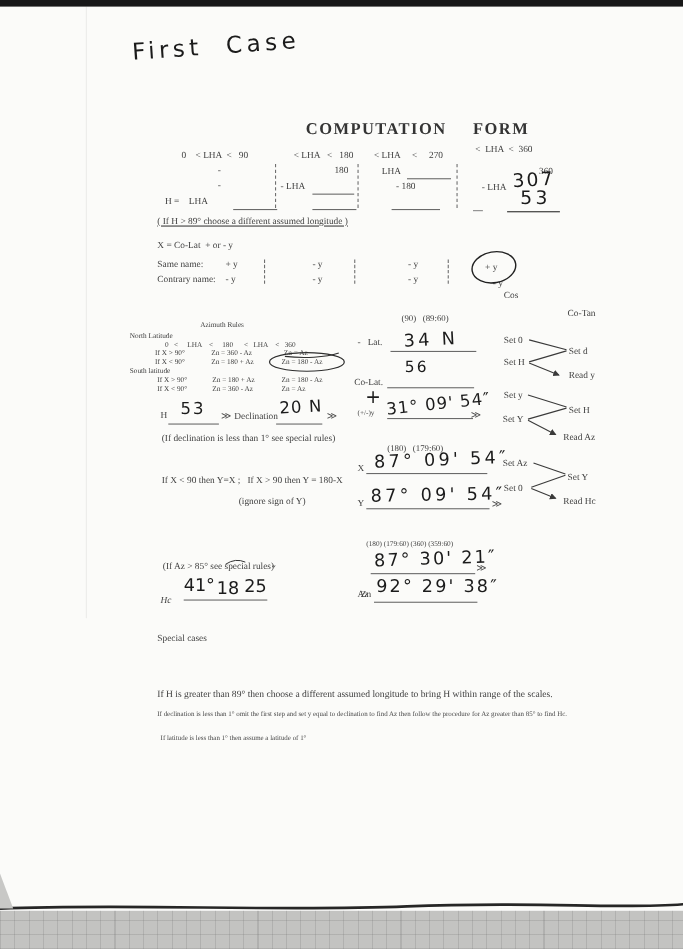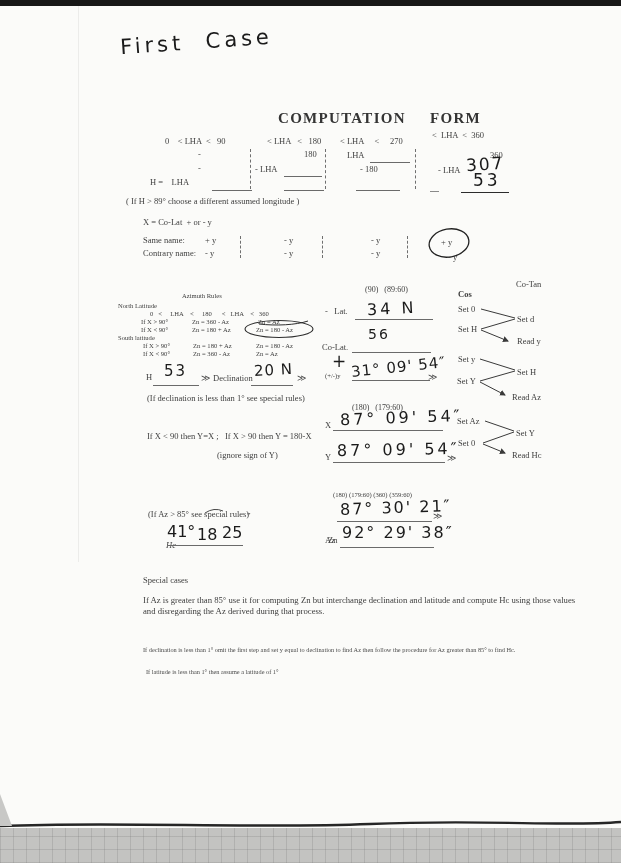--- a/index.html
+++ b/index.html
@@ -59,21 +59,21 @@
   <div class="abs hw" style="left:466px;top:154px;font-size:17px;letter-spacing:2px;transform:rotate(-4deg);">307</div>
 
   <div class="abs t" style="left:150px;top:177px;">H =    LHA</div>
   <div class="abs ul" style="left:212px;top:190px;width:40px;"></div>
   <div class="abs ul" style="left:284px;top:190px;width:40px;"></div>
   <div class="abs ul" style="left:356px;top:190px;width:44px;"></div>
   <div class="abs hw" style="left:473px;top:170px;font-size:17px;letter-spacing:3px;">53</div>
   <div class="abs ulh" style="left:461px;top:192px;width:48px;"></div>
   <div class="abs" style="left:430px;top:191px;width:9px;height:1px;background:#8a8a8a;"></div>
 
-  <div class="abs t" style="left:126px;top:196px;">( If H &gt; 89° choose a different assumed longitude )</div>
+  <div class="abs t" style="left:143px;top:196px;text-decoration:underline;">( If H &gt; 89° choose a different assumed longitude )</div>
   <div class="abs t" style="left:143px;top:217px;">X = Co-Lat  + or - y</div>
 
   <div class="abs t" style="left:143px;top:235px;">Same name:</div>
   <div class="abs t" style="left:205px;top:235px;">+ y</div>
   <div class="abs t" style="left:284px;top:235px;">- y</div>
   <div class="abs t" style="left:371px;top:235px;">- y</div>
   <div class="abs t" style="left:441px;top:237px;">+ y</div>
   <div class="abs t" style="left:143px;top:248px;">Contrary name:</div>
   <div class="abs t" style="left:205px;top:248px;">- y</div>
   <div class="abs t" style="left:284px;top:248px;">- y</div>
@@ -134,49 +134,49 @@
   <div class="abs ul" style="left:333px;top:462px;width:112px;"></div>
   <div class="abs chev" style="left:447px;top:453px;">≫</div>
 
   <div class="abs t7" style="left:333px;top:491px;">(180) (179:60) (360) (359:60)</div>
   <div class="abs t" style="left:325px;top:535px;">Az</div>
   <div class="abs hw" style="left:340px;top:498px;font-size:16px;letter-spacing:2px;transform:rotate(-2deg);">87° 30' 21″</div>
   <div class="abs ul" style="left:337px;top:521px;width:95px;"></div>
   <div class="abs chev" style="left:433px;top:511px;">≫</div>
   <div class="abs t" style="left:148px;top:509px;">(If Az &gt; 85° see special rules)</div>
   <div class="abs hw" style="left:247px;top:513px;font-size:8px;">′′</div>
-  <div class="abs t" style="left:166px;top:540px;font-style:italic;">Hc</div>
+  <div class="abs t" style="left:146px;top:540px;font-style:italic;">Hc</div>
   <div class="abs hw" style="left:167px;top:522px;font-size:16px;">41°</div>
   <div class="abs hw" style="left:197px;top:525px;font-size:16px;">18</div>
   <div class="abs hw" style="left:222px;top:523px;font-size:16px;text-align:right;">25</div>
   <div class="abs ul" style="left:167px;top:545px;width:76px;"></div>
   <div class="abs t" style="left:328px;top:535px;">Zn</div>
   <div class="abs hw" style="left:342px;top:523px;font-size:16px;letter-spacing:2px;">92° 29' 38″</div>
   <div class="abs ul" style="left:340px;top:547px;width:94px;"></div>
 
-  <div class="abs t" style="left:458px;top:289px;font-weight:bold;">Cos</div>
+  <div class="abs t" style="left:458px;top:263px;">Cos</div>
   <div class="abs t" style="left:516px;top:279px;">Co-Tan</div>
 
   <div class="abs t" style="left:458px;top:304px;">Set 0</div>
   <div class="abs t" style="left:458px;top:324px;">Set H</div>
   <div class="abs t" style="left:517px;top:314px;">Set d</div>
   <div class="abs t" style="left:517px;top:336px;">Read y</div>
 
   <div class="abs t" style="left:458px;top:354px;">Set y</div>
   <div class="abs t" style="left:457px;top:376px;">Set Y</div>
   <div class="abs t" style="left:517px;top:367px;">Set H</div>
   <div class="abs t" style="left:512px;top:392px;">Read Az</div>
 
   <div class="abs t" style="left:457px;top:416px;">Set Az</div>
   <div class="abs t" style="left:458px;top:438px;">Set 0</div>
   <div class="abs t" style="left:516px;top:428px;">Set Y</div>
   <div class="abs t" style="left:512px;top:450px;">Read Hc</div>
 
   <div class="abs t" style="left:143px;top:575px;">Special cases</div>
-  <div class="abs para" style="left:143px;top:595px;">If Az is greater than 85° use it for computing Zn but interchange declination and latitude and compute Hc using those values and disregarding the Az derived during that process.</div>
+  <div class="abs para" style="left:143px;top:626px;">If H is greater than 89° then choose a different assumed longitude to bring H within range of the scales.</div>
   <div class="abs small" style="left:143px;top:645px;">If declination is less than 1° omit the first step and set y equal to declination to find Az then follow the procedure for Az greater than 85° to find Hc.</div>
   <div class="abs small" style="left:146px;top:667px;">If latitude is less than 1° then assume a latitude of 1°</div>
 
   <svg class="overlay" width="621" height="863" viewBox="0 0 621 863">
     <defs>
       <marker id="ah" markerWidth="7" markerHeight="7" refX="5" refY="3" orient="auto">
         <path d="M0,0 L6,3 L0,6 z" fill="#3a3a3a"></path>
       </marker>
     </defs>
 

